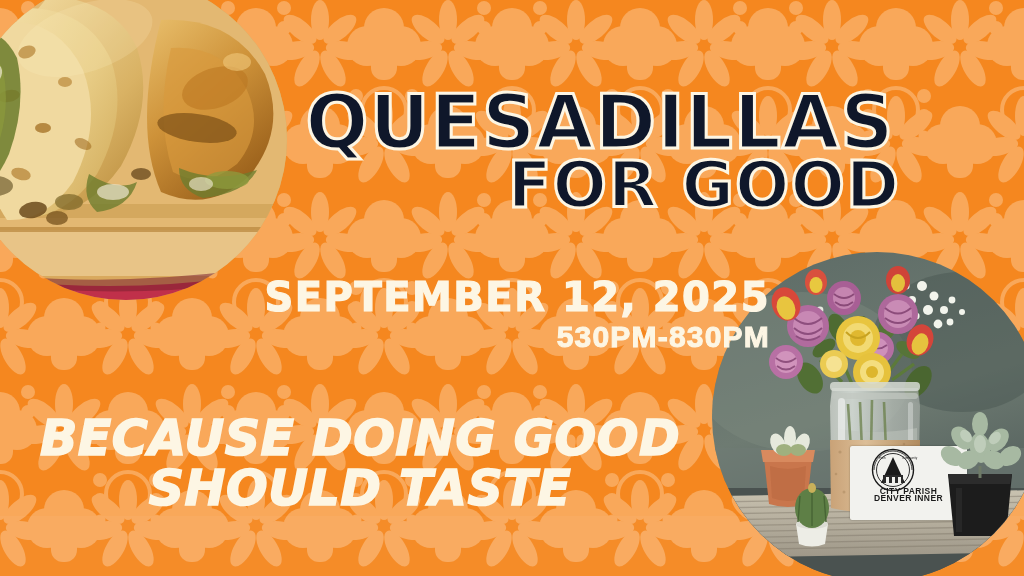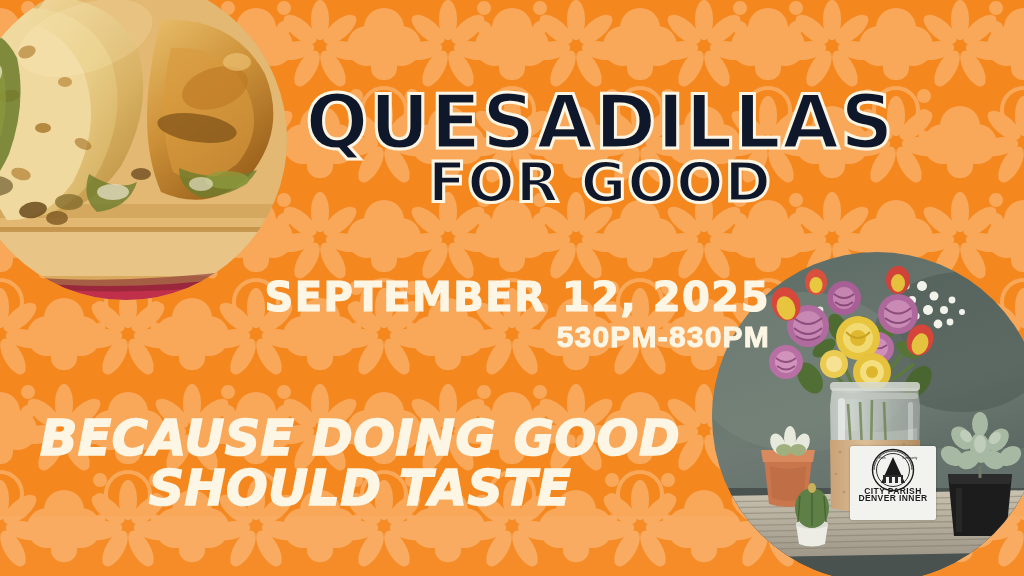--- a/index.html
+++ b/index.html
@@ -74,21 +74,21 @@
     line-height: 0.92;
     letter-spacing: 1px;
     font-family: "DejaVu Sans", sans-serif;
     -webkit-text-stroke: 3px #FDF6E4;
   }
   .headline-line {
     display: block;
     white-space: nowrap;
   }
   #headline-line-1 { font-size: 74px; }
-  #headline-line-2 { font-size: 56px; }
+  #headline-line-2 { font-size: 64px; text-align: right; }
 
   .date-block {
     position: absolute;
     left: 190px;
     top: 276px;
     width: 580px;
     text-align: right;
     color: #FDF6E4;
   }
   .date-main {
@@ -451,21 +451,21 @@
           <circle cx="196" cy="204" r="1.5"></circle>
             <circle cx="188" cy="230" r="1.4"></circle>
           <circle cx="132" cy="240" r="1.5"></circle>
             <circle cx="200" cy="246" r="1.3"></circle>
           <circle cx="124" cy="222" r="1.3"></circle>
             <circle cx="192" cy="192" r="1.3"></circle>
         </g>
       </g>
     </svg>
 
-    <div class="jar-label" style="left:138px; top:194px; width:86px; height:74px;">
+    <div class="jar-label" style="left:138px; top:194px; width:86px; height:74px;padding-left:31px;">
       <svg width="86" height="48" viewBox="0 0 86 48" style="position:absolute; left:0; top:1px;">
         <circle cx="43" cy="23" r="20.5" fill="none" stroke="#1b1b1b" stroke-width="1.4"></circle>
         <circle cx="43" cy="23" r="16.5" fill="none" stroke="#1b1b1b" stroke-width="0.9"></circle>
         <path d="M43,10 L55,36 L31,36 Z" fill="#1b1b1b"></path>
         <path d="M33,28 L53,28 L53,36 L33,36 Z" fill="#2a2a2a"></path>
         <rect x="36" y="30" width="3" height="6" fill="#F2F2EE"></rect>
         <rect x="42" y="30" width="3" height="6" fill="#F2F2EE"></rect>
         <rect x="48" y="30" width="3" height="6" fill="#F2F2EE"></rect>
         <path d="M24,23 A19,19 0 0,1 62,23" fill="none" stroke="#1b1b1b" stroke-width="0.8"></path>
         <g fill="#1b1b1b" font-size="3" font-family="Liberation Sans, sans-serif">

